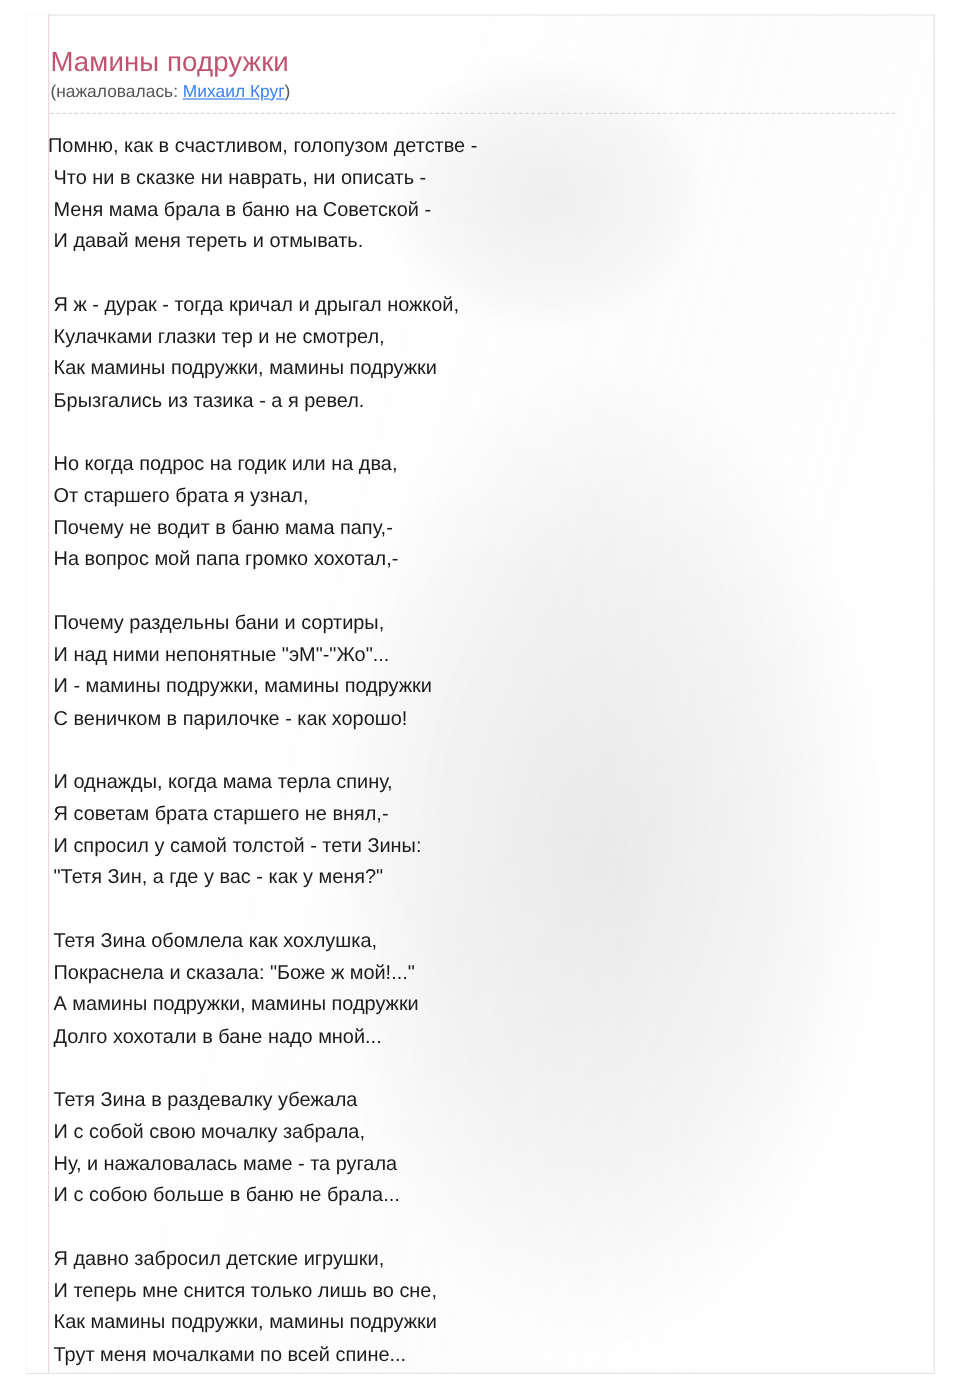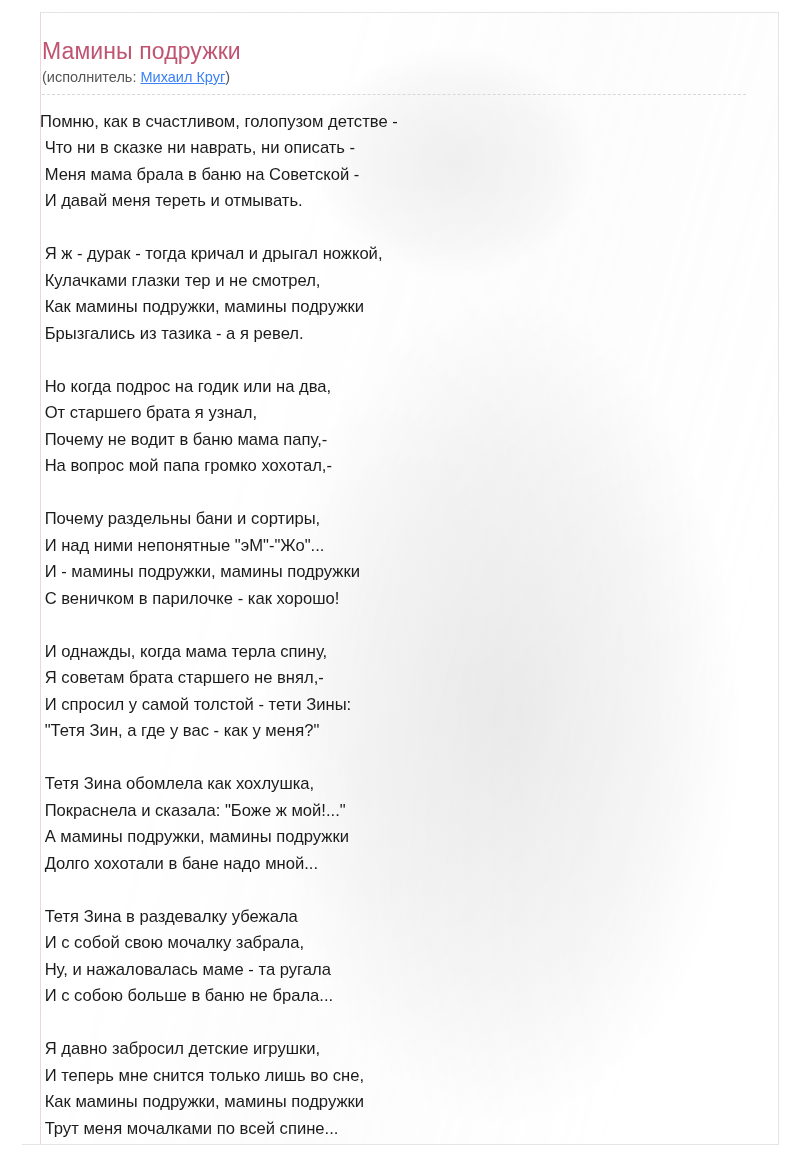--- a/index.html
+++ b/index.html
@@ -138,21 +138,21 @@
   <div class="bg-photo"></div>
   <div class="edge-top"></div>
   <div class="edge-bottom"></div>
   <div class="edge-left"></div>
   <div class="edge-right"></div>
   <div class="left-margin"></div>
 
   <div class="content">
     <div class="header">
       <h1 class="song-title">Мамины подружки</h1>
-      <div class="performer-line"><span>(исполнитель: </span><span class="performer-link">Михаил Круг</span><span>)</span></div>
+      <div class="performer-line"><span>(нажаловалась: </span><span class="performer-link">Михаил Круг</span><span>)</span></div>
     </div>
     <div class="lyrics">Помню, как в счастливом, голопузом детстве -
  Что ни в сказке ни наврать, ни описать -
  Меня мама брала в баню на Советской -
  И давай меня тереть и отмывать.
 
  Я ж - дурак - тогда кричал и дрыгал ножкой,
  Кулачками глазки тер и не смотрел,
  Как мамины подружки, мамины подружки
  Брызгались из тазика - а я ревел.

